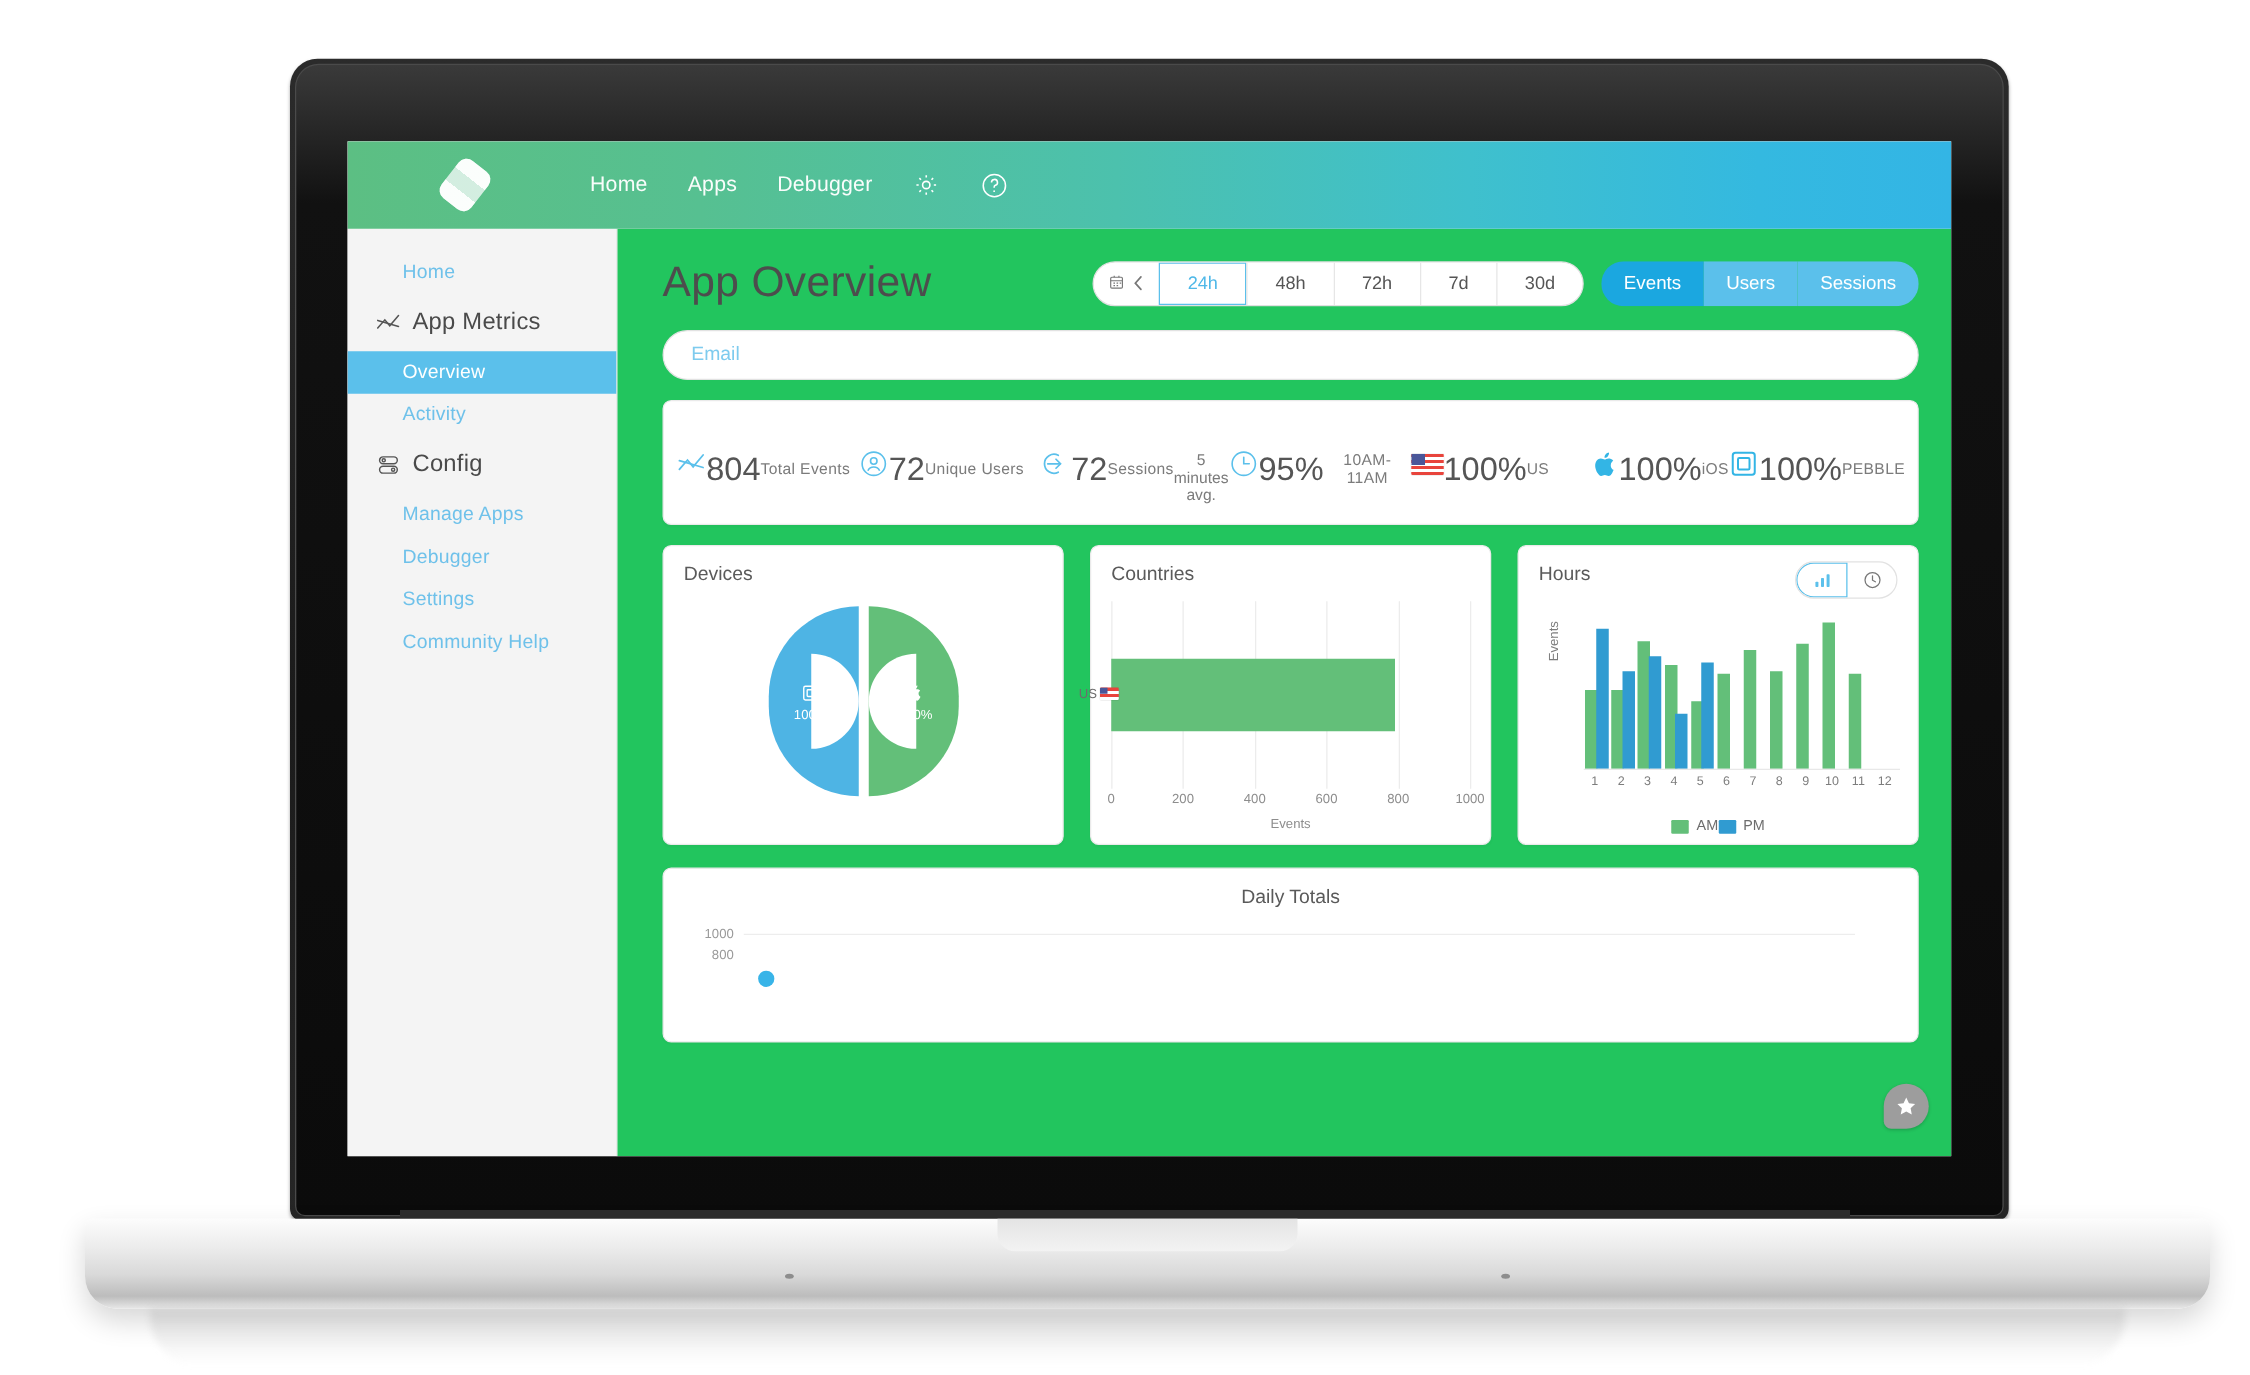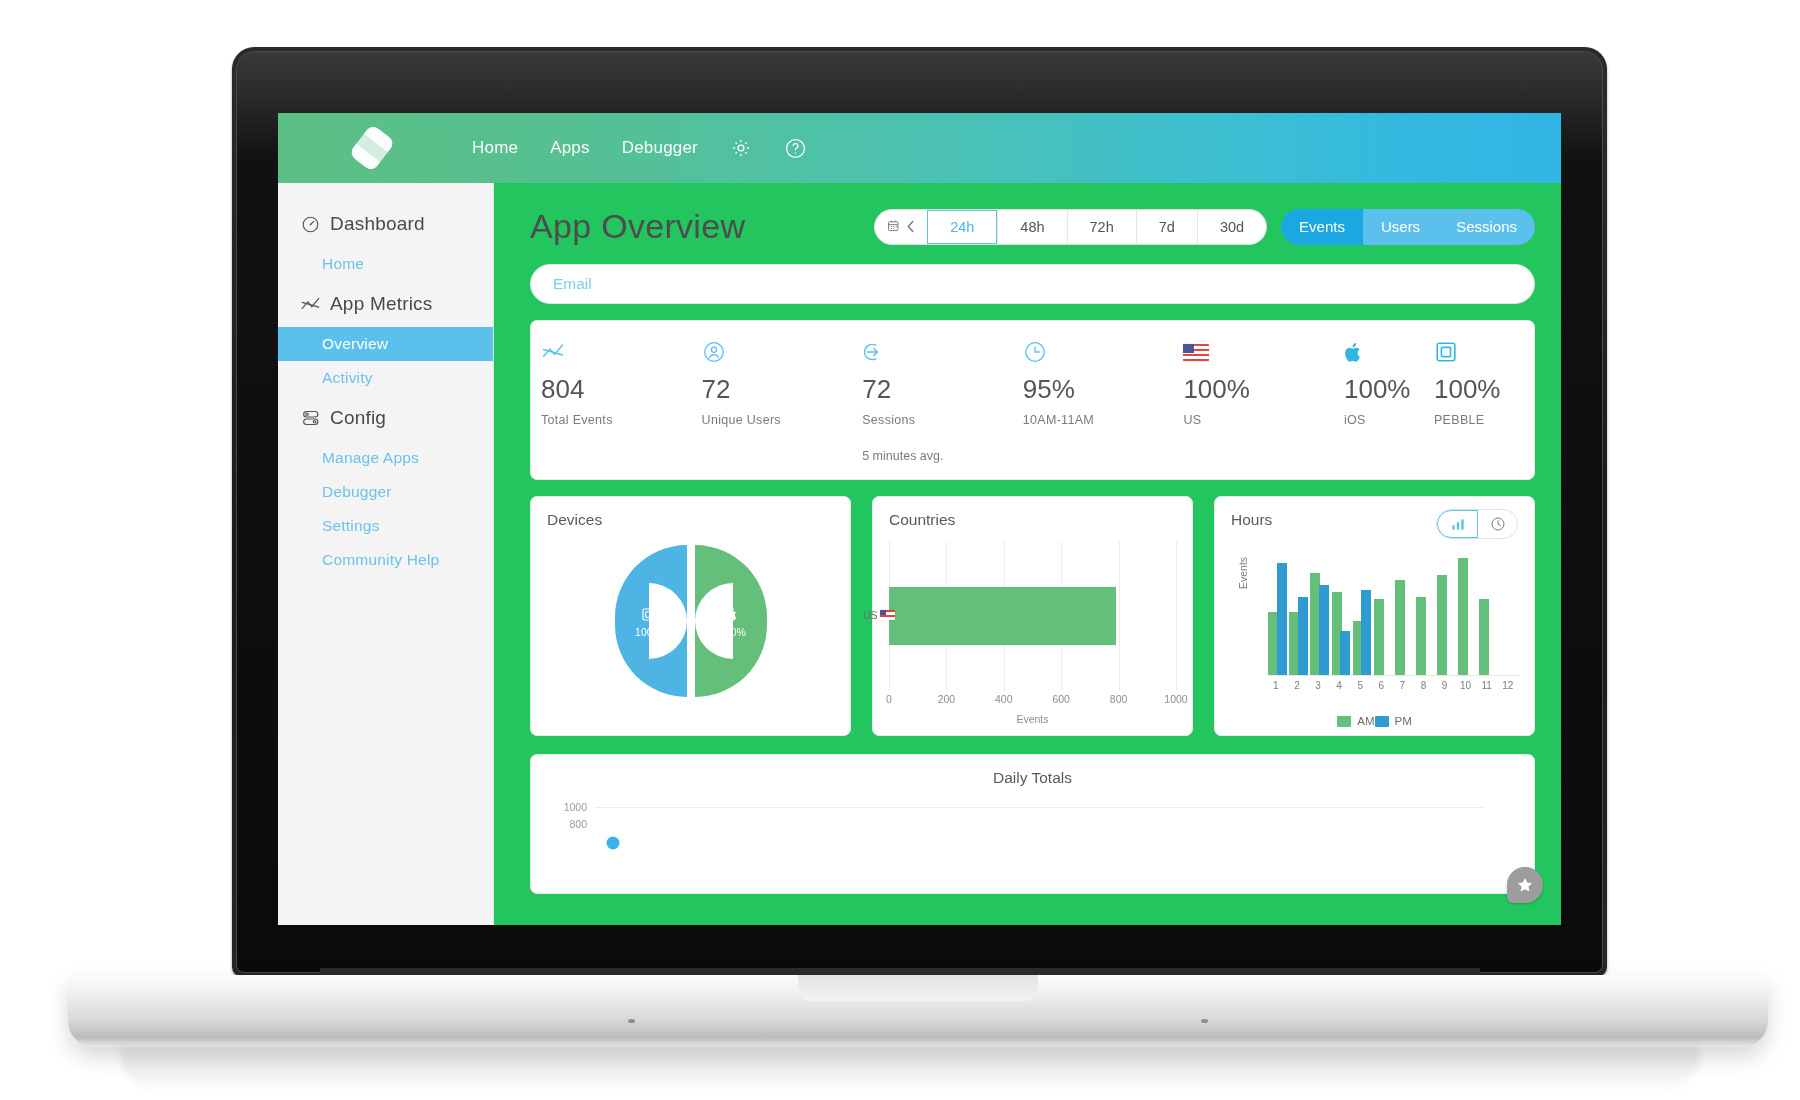--- a/index.html
+++ b/index.html
@@ -158,21 +158,21 @@
   .email-input::placeholder { color: #7ecbee; }
 
   .card {
     background: #fff; border: 1px solid #eaeaea; border-radius: 7px;
     box-shadow: 0 1px 2px rgba(0,0,0,.03);
   }
 
   
   .kpi-card { margin-top: 16px; padding: 18px 10px 16px; display: flex; }
   .kpi {
-    flex: 1; display: flex; flex-direction: column; align-items: flex-start; text-align: center;
+    flex: 1; display: flex; align-items: center; text-align: center;
   }
   .kpi-icon { height: 26px; display:flex; align-items:center; justify-content:center; color:#5bc0eb; }
   .kpi-value { font-size: 26px; color: #555; margin-top: 9px; font-weight: 400; }
   .kpi-label { font-size: 12.5px; color: #7b7b7b; margin-top: 8px; letter-spacing:.3px; }
   .kpi-sub { font-size: 12.5px; color: #7b7b7b; margin-top: 22px; }
   .kpi-pair { flex: 0 0 180px; display: flex; }
 
   .flag {
     width: 26px; height: 17px; position: relative; overflow: hidden; border-radius: 1px;
     background: repeating-linear-gradient(180deg,#e8443c 0 2.43px,#ffffff 2.43px 4.86px);
@@ -287,30 +287,20 @@
           </svg>
         </span>
       </div>
 
     </div>
 
     <div class="app-body">
 
       <div class="sidebar">
 
-        <div class="side-group">
-          <span class="sb-icon">
-            <svg width="19" height="19" viewBox="0 0 24 24" fill="none" stroke="#555" stroke-width="1.4">
-              <circle cx="12" cy="12" r="9.2"></circle>
-                <path d="M12 12l4.4-4.2"></path>
-                <circle cx="12" cy="12" r="1.1" fill="#555" stroke="none"></circle>
-            </svg>
-          </span>
-          <span>Dashboard</span>
-        </div>
         <div class="side-item">Home</div>
 
         <div class="side-group">
           <span class="sb-icon">
             <svg width="21" height="21" viewBox="0 0 24 24" fill="none" stroke="#555" stroke-width="1.4" stroke-linecap="round">
               <path d="M2.5 16.5 9 9l4.5 5.5L21.5 5"></path>
                 <path d="M2.5 9.5 21.5 15"></path>
             </svg>
           </span>
           <span>App Metrics</span>

